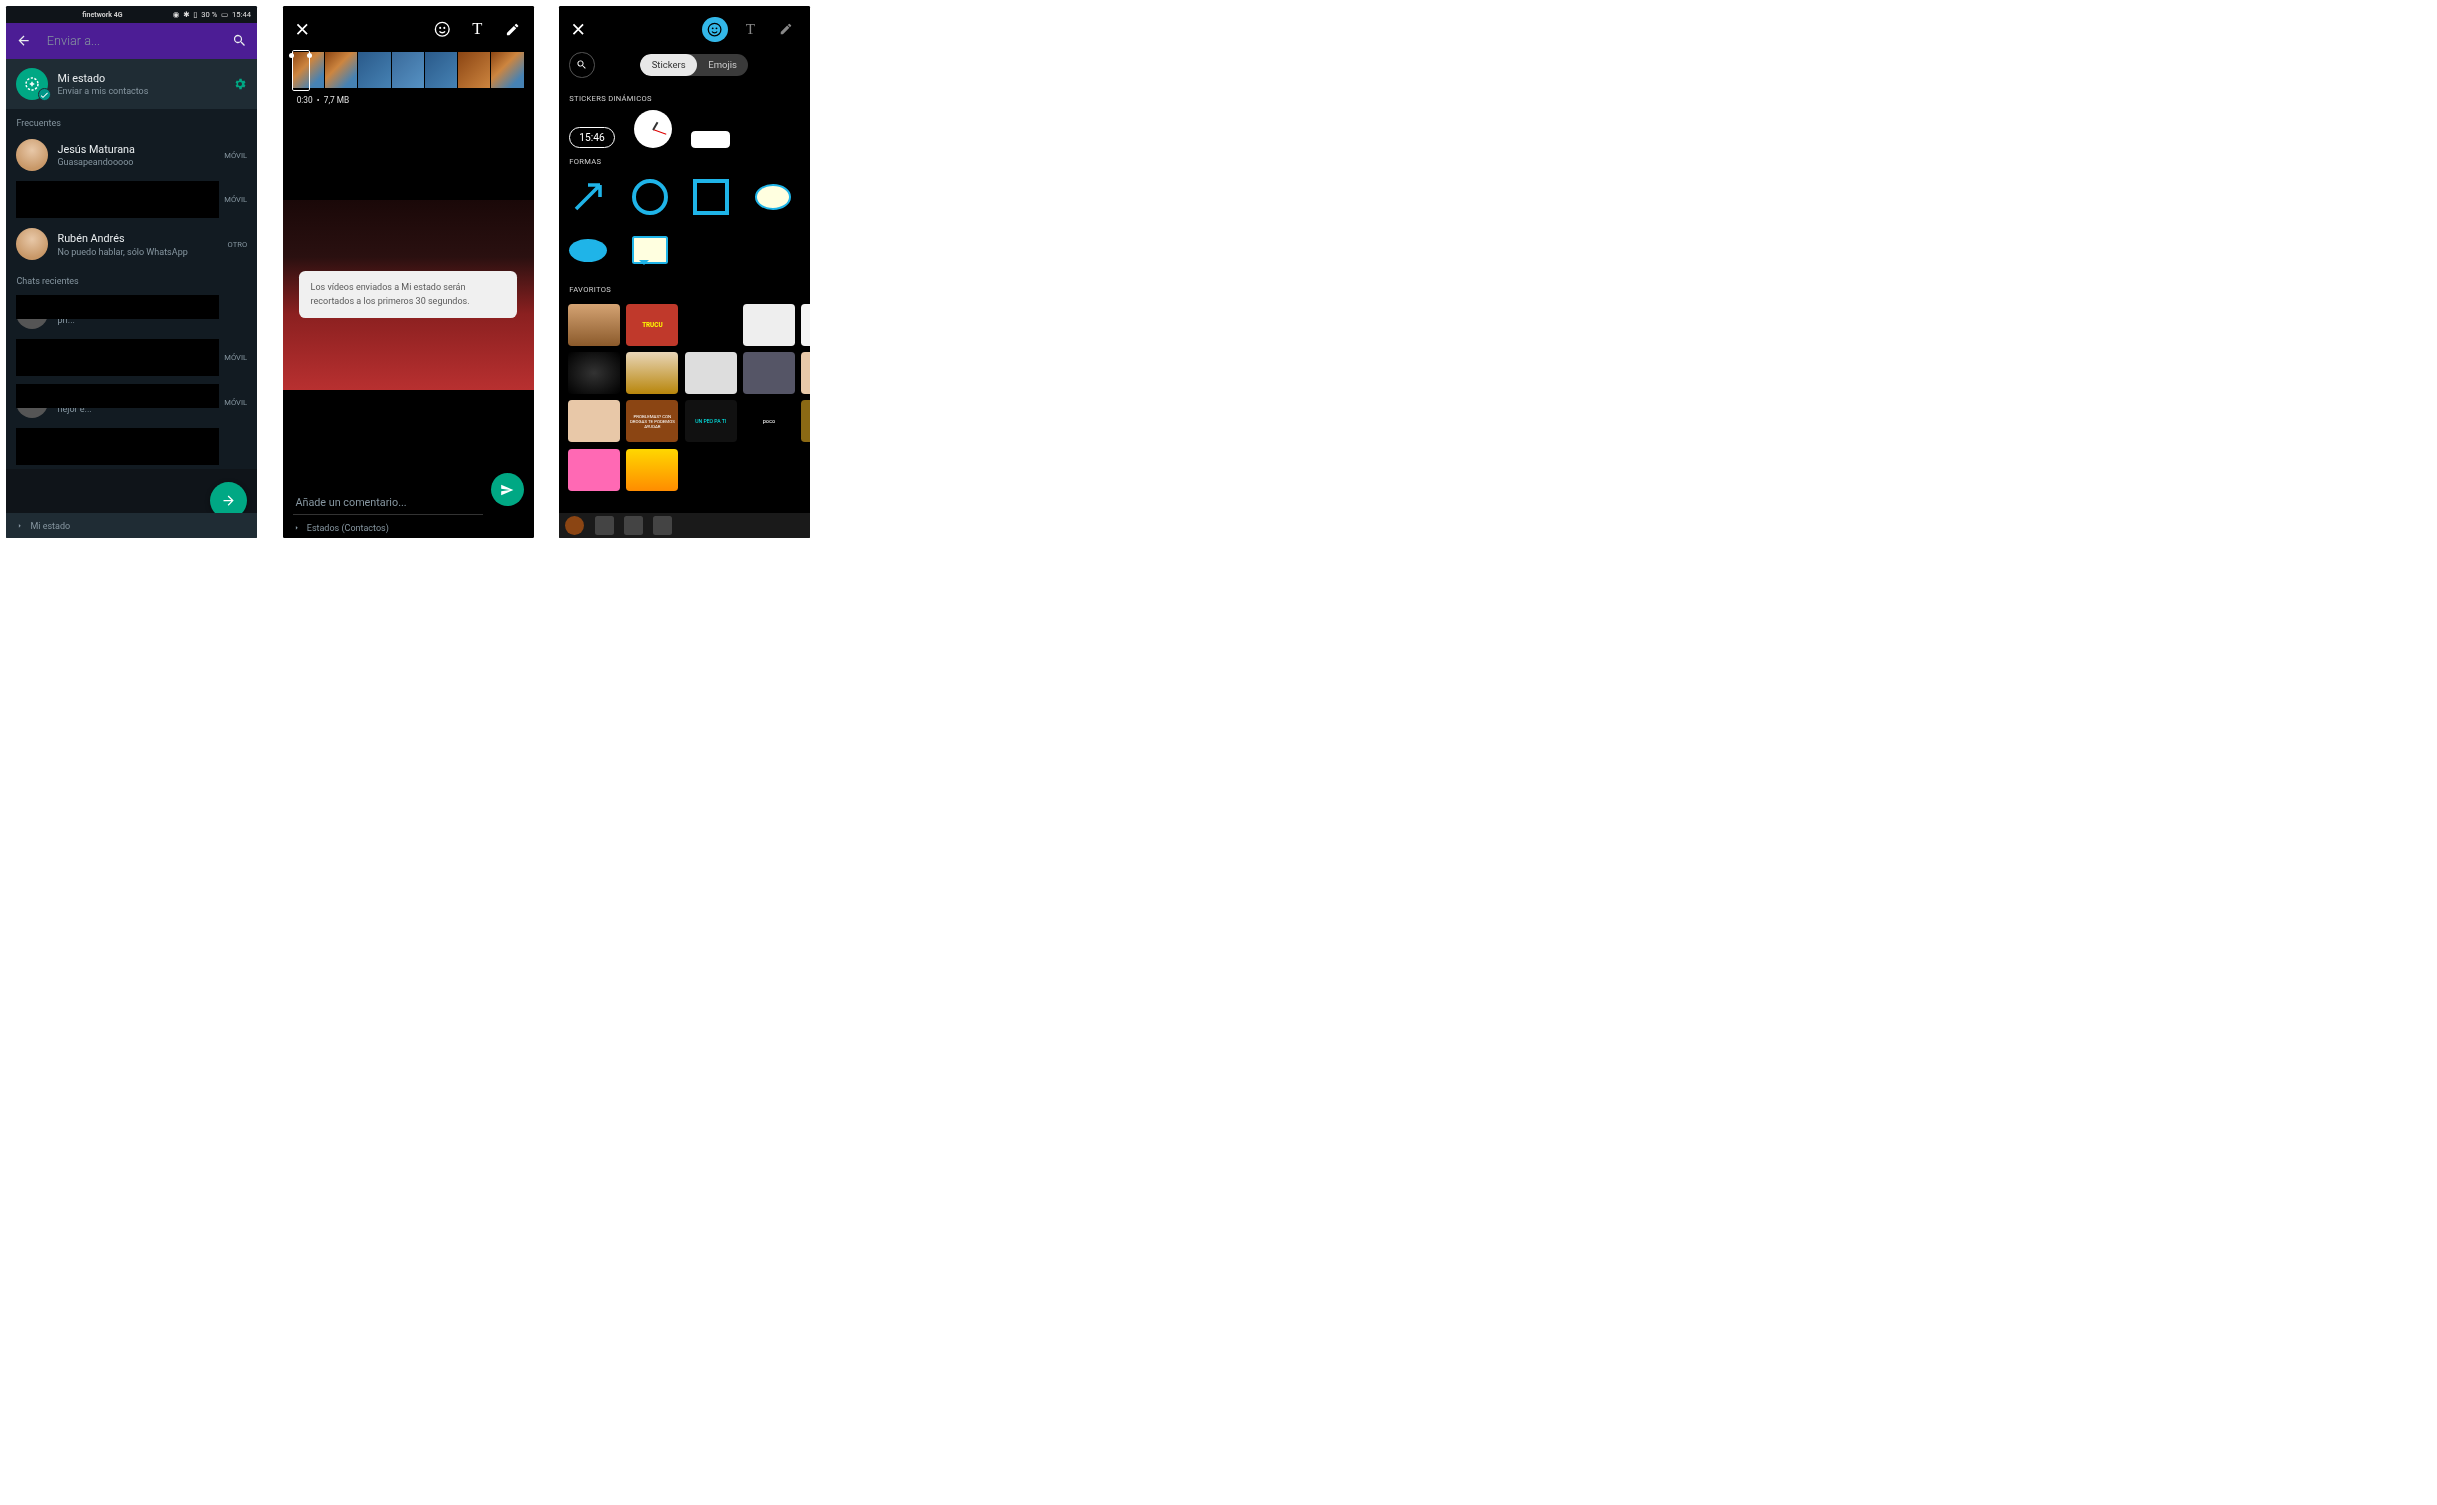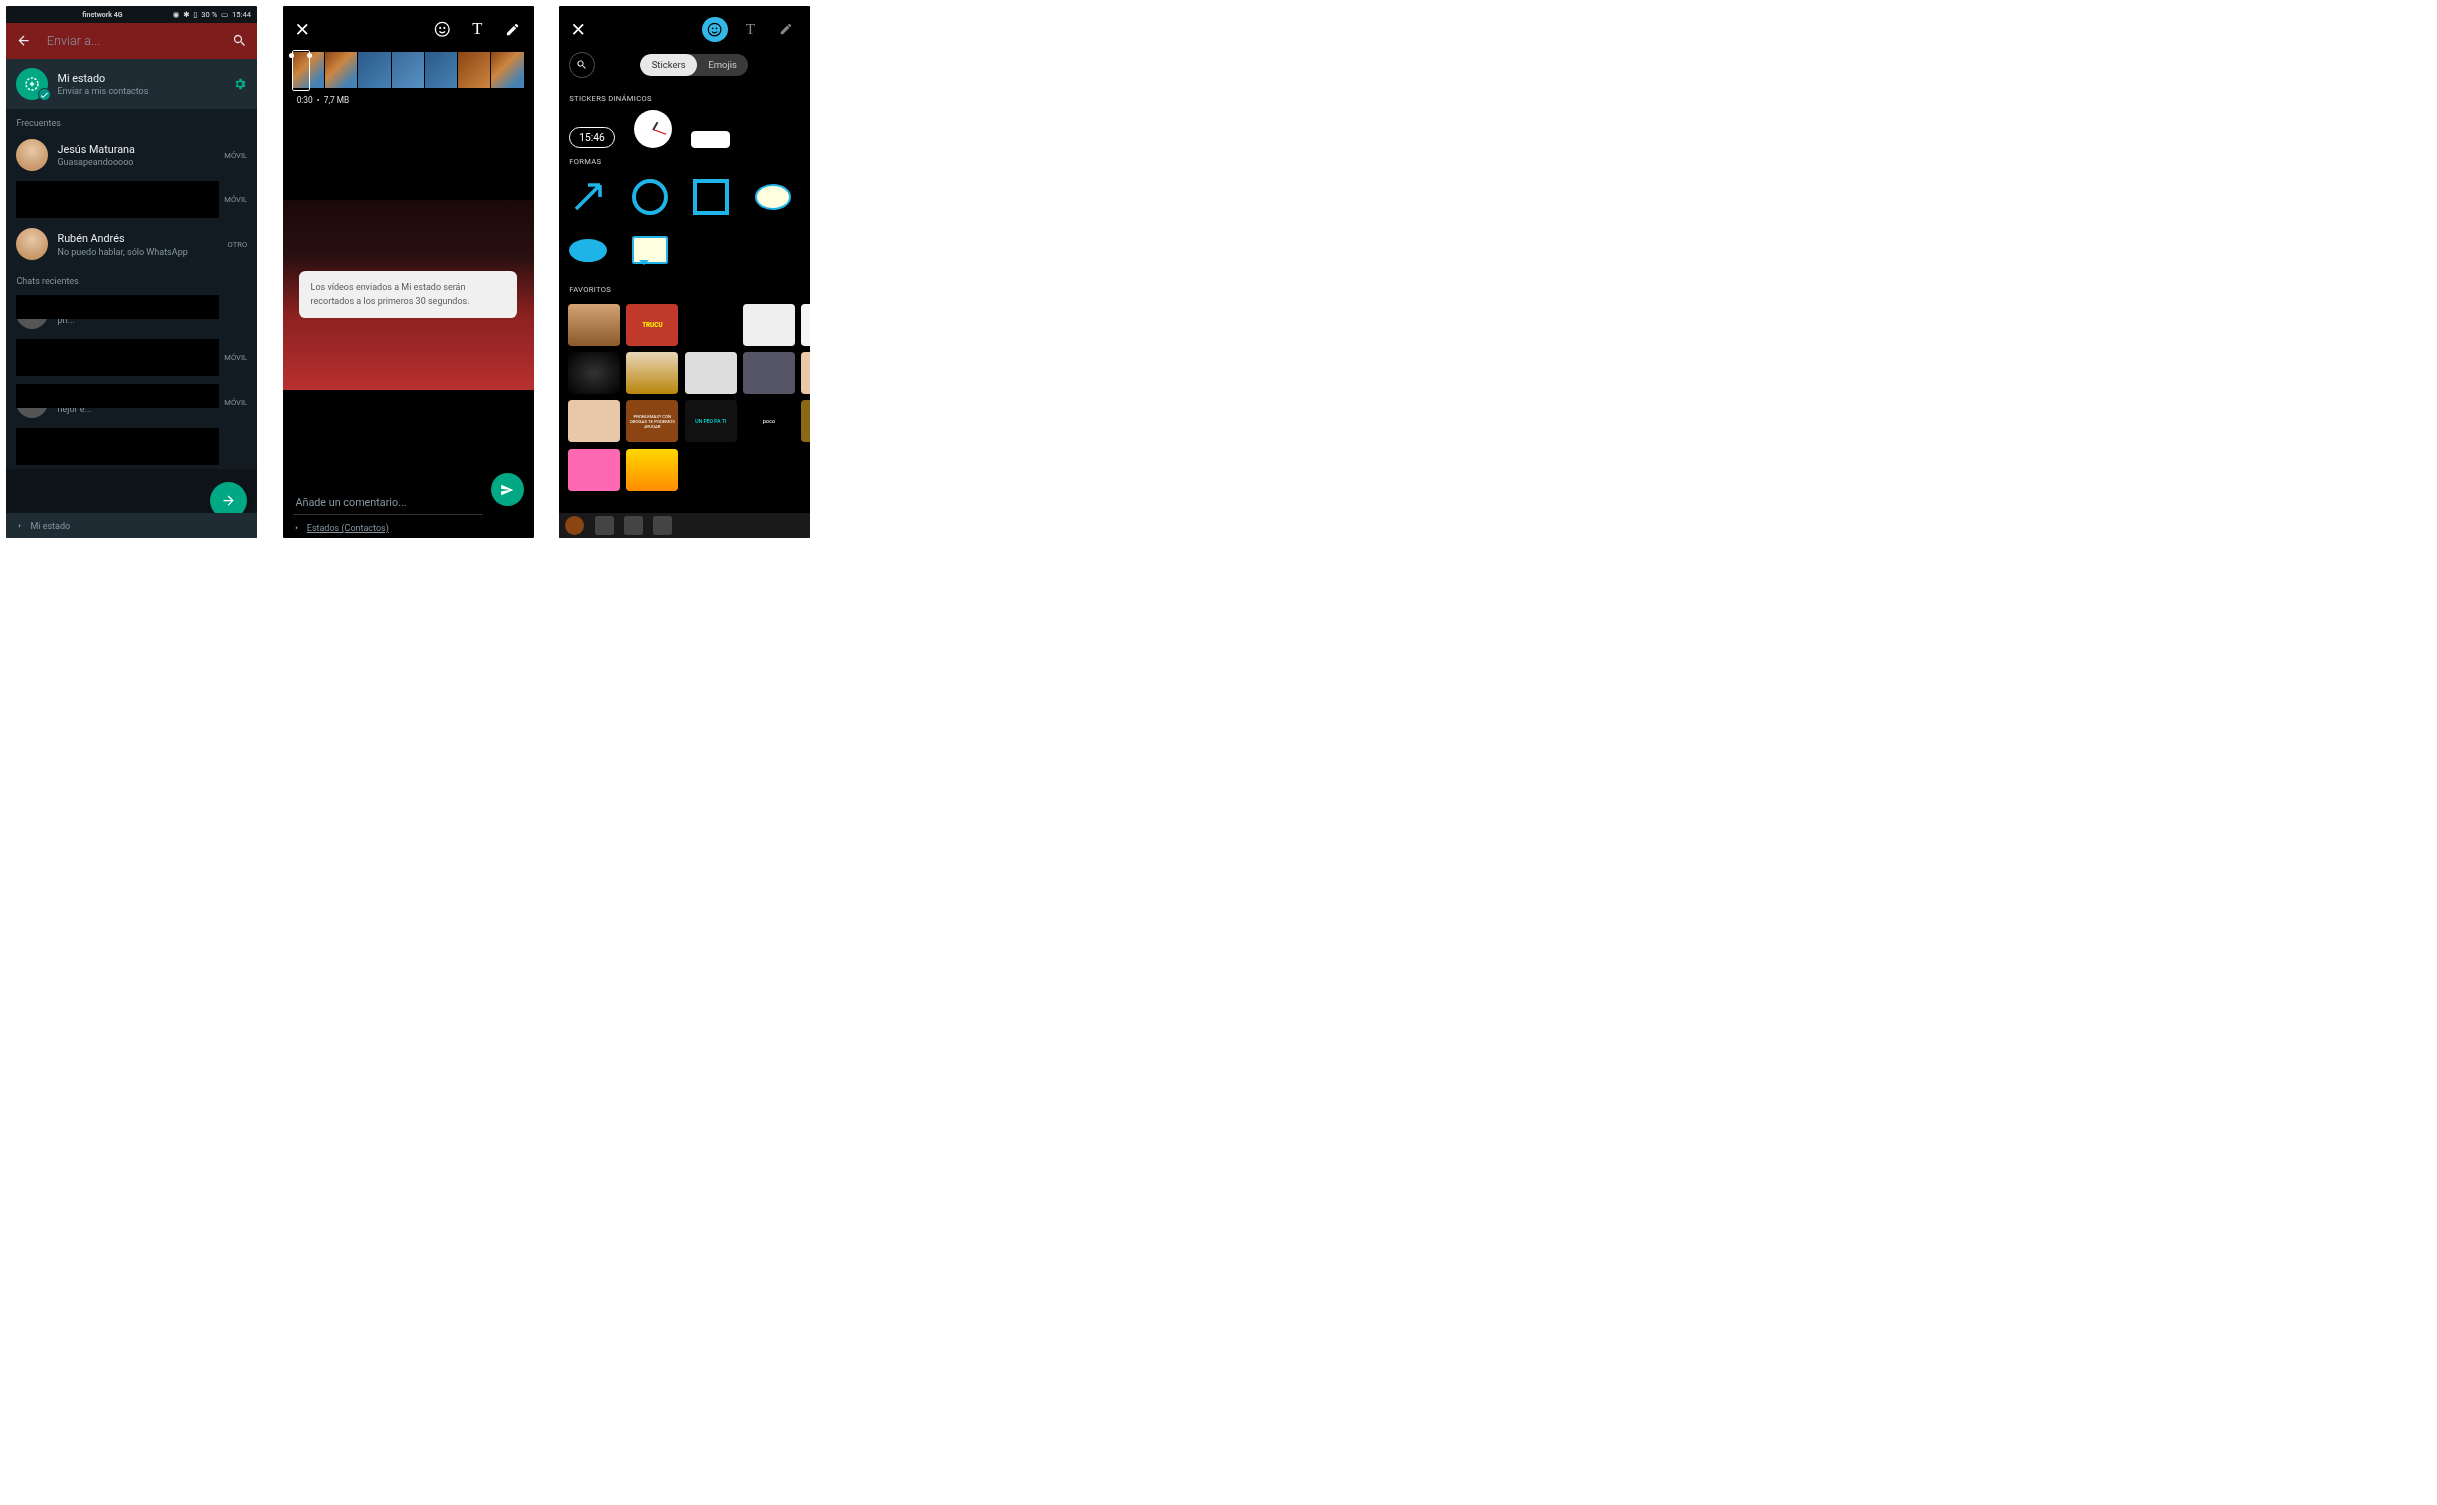--- a/index.html
+++ b/index.html
@@ -2,21 +2,21 @@
 <html style="font-size:10.2px"><head>
 <meta charset="utf-8">
 <style>
 * { margin:0; padding:0; box-sizing:border-box; font-family:-apple-system,Roboto,sans-serif; }
 body { background:#fff; display:flex; gap:25.4px; padding:6.3px; }
 .phone { width:251px; height:532px; background:#0f1419; position:relative; overflow:hidden; border-radius:1.3px; }
 
 
 .s1-status { height:16.5px; display:flex; align-items:center; justify-content:flex-end; padding:0 6.3px; color:#e0e0e0; font-size:7.6px; gap:3.8px; }
 .s1-status .carrier { position:absolute; left:76px; font-size:7px; color:#ccc;font-weight:bold; }
-.s1-header { height:36px; display:flex; align-items:center; padding:0 10.2px; background:#7f1d1d;justify-content:flex-end; }
+.s1-header { height:36px; display:flex; align-items:center; padding:0 10.2px; background:#4c1d95;justify-content:flex-end; }
 .s1-back { width:15.2px; height:15.2px; color:#e9edef; }
 .s1-title { flex:1; margin-left:15.2px; color:#8696a0; font-size:12.7px; font-weight:300; }
 .s1-search { width:15.2px; height:15.2px; color:#e9edef; }
 .s1-status-row { display:flex; align-items:center; padding:9px 10.2px; background:#1f2c34; }
 .s1-status-avatar { width:32px; height:32px; border-radius:50%; background:#00a884; display:flex; align-items:center; justify-content:center; position:relative; }
 .s1-status-avatar svg { width:18px; height:18px; fill:#fff; }
 .s1-status-avatar .check { position:absolute; bottom:-1.3px; right:-2.5px; width:12.7px; height:12.7px; border-radius:50%; background:#009688; border:1.3px solid #1f2c34; display:flex; align-items:center; justify-content:center; }
 .s1-status-text { flex:1; margin-left:9px; }
 .s1-status-text .t1 { color:#e9edef; font-size:10.8px; }
 .s1-status-text .t2 { color:#8696a0; font-size:9px; margin-top:1.3px; }
@@ -44,21 +44,21 @@
 .s2-thumb { flex:1; background:linear-gradient(135deg,#8b4513 0%,#cd853f 40%,#4682b4 80%); border-right:0.6px solid #000; }
 .s2-trim { position:absolute; left:0; top:-2.5px; width:18px; height:41px; border:1.9px solid #fff; border-radius:1.9px; }
 .s2-trim::before,.s2-trim::after { content:''; position:absolute; top:2.5px; width:5.1px; height:5.1px; border-radius:50%; background:#fff; }
 .s2-trim::before { left:-3.8px; }
 .s2-trim::after { right:-3.8px; }
 .s2-meta { color:#e0e0e0; font-size:8.3px; padding:6.3px 14px; }
 .s2-preview { margin-top:89px; height:190px; position:relative; background:linear-gradient(180deg,#1a0808 0%,#2a1010 30%,#8b2020 60%,#b83030 100%); }
 .s2-banner { position:absolute; top:71px; left:16.5px; right:16.5px; background:#f0f0f0; border-radius:6.3px; padding:10.2px 11.4px; color:#5a5a5a; font-size:9px; line-height:1.5; }
 .s2-caption { position:absolute; bottom:23px; left:10.2px; right:51px; color:#8696a0; font-size:10.8px; padding:5.1px 2.5px; border-bottom:0.6px solid #333; }
 .s2-send { position:absolute; bottom:32px; right:10.2px; width:33px; height:33px; border-radius:50%; background:#00a884; display:flex; align-items:center; justify-content:center; }
-.s2-footer { position:absolute; bottom:5.1px; left:10.2px; color:#8696a0; font-size:9px; display:flex; align-items:center; gap:6.3px;text-decoration:underline; }
+.s2-footer { position:absolute; bottom:5.1px; left:10.2px; color:#8696a0; font-size:9px; display:flex; align-items:center; gap:6.3px; }
 
 
 .s3 { background:#000; }
 .s3-header { height:46px; display:flex; align-items:center; padding:0 11.4px; }
 .s3-tool3 { width:25.4px; height:25.4px; margin-left:10.2px; border-radius:50%; display:flex; align-items:center; justify-content:center; color:#fff; }
 .s3-tool3.active { background:#33b7e8; color:#000; }
 .s3-tabbar { display:flex; align-items:center; padding:0 10.2px 7.6px; gap:7.6px; }
 .s3-srch { width:25.4px; height:25.4px; border-radius:12.7px; border:0.6px solid #555; display:flex; align-items:center; justify-content:center; color:#fff; }
 .s3-seg { flex:0 0 auto; display:flex; background:#3a3a3a; border-radius:11.4px; overflow:hidden; margin-left:38px; }
 .s3-segbtn { padding:5.1px 11.4px; color:#ccc; font-size:9.5px; }

